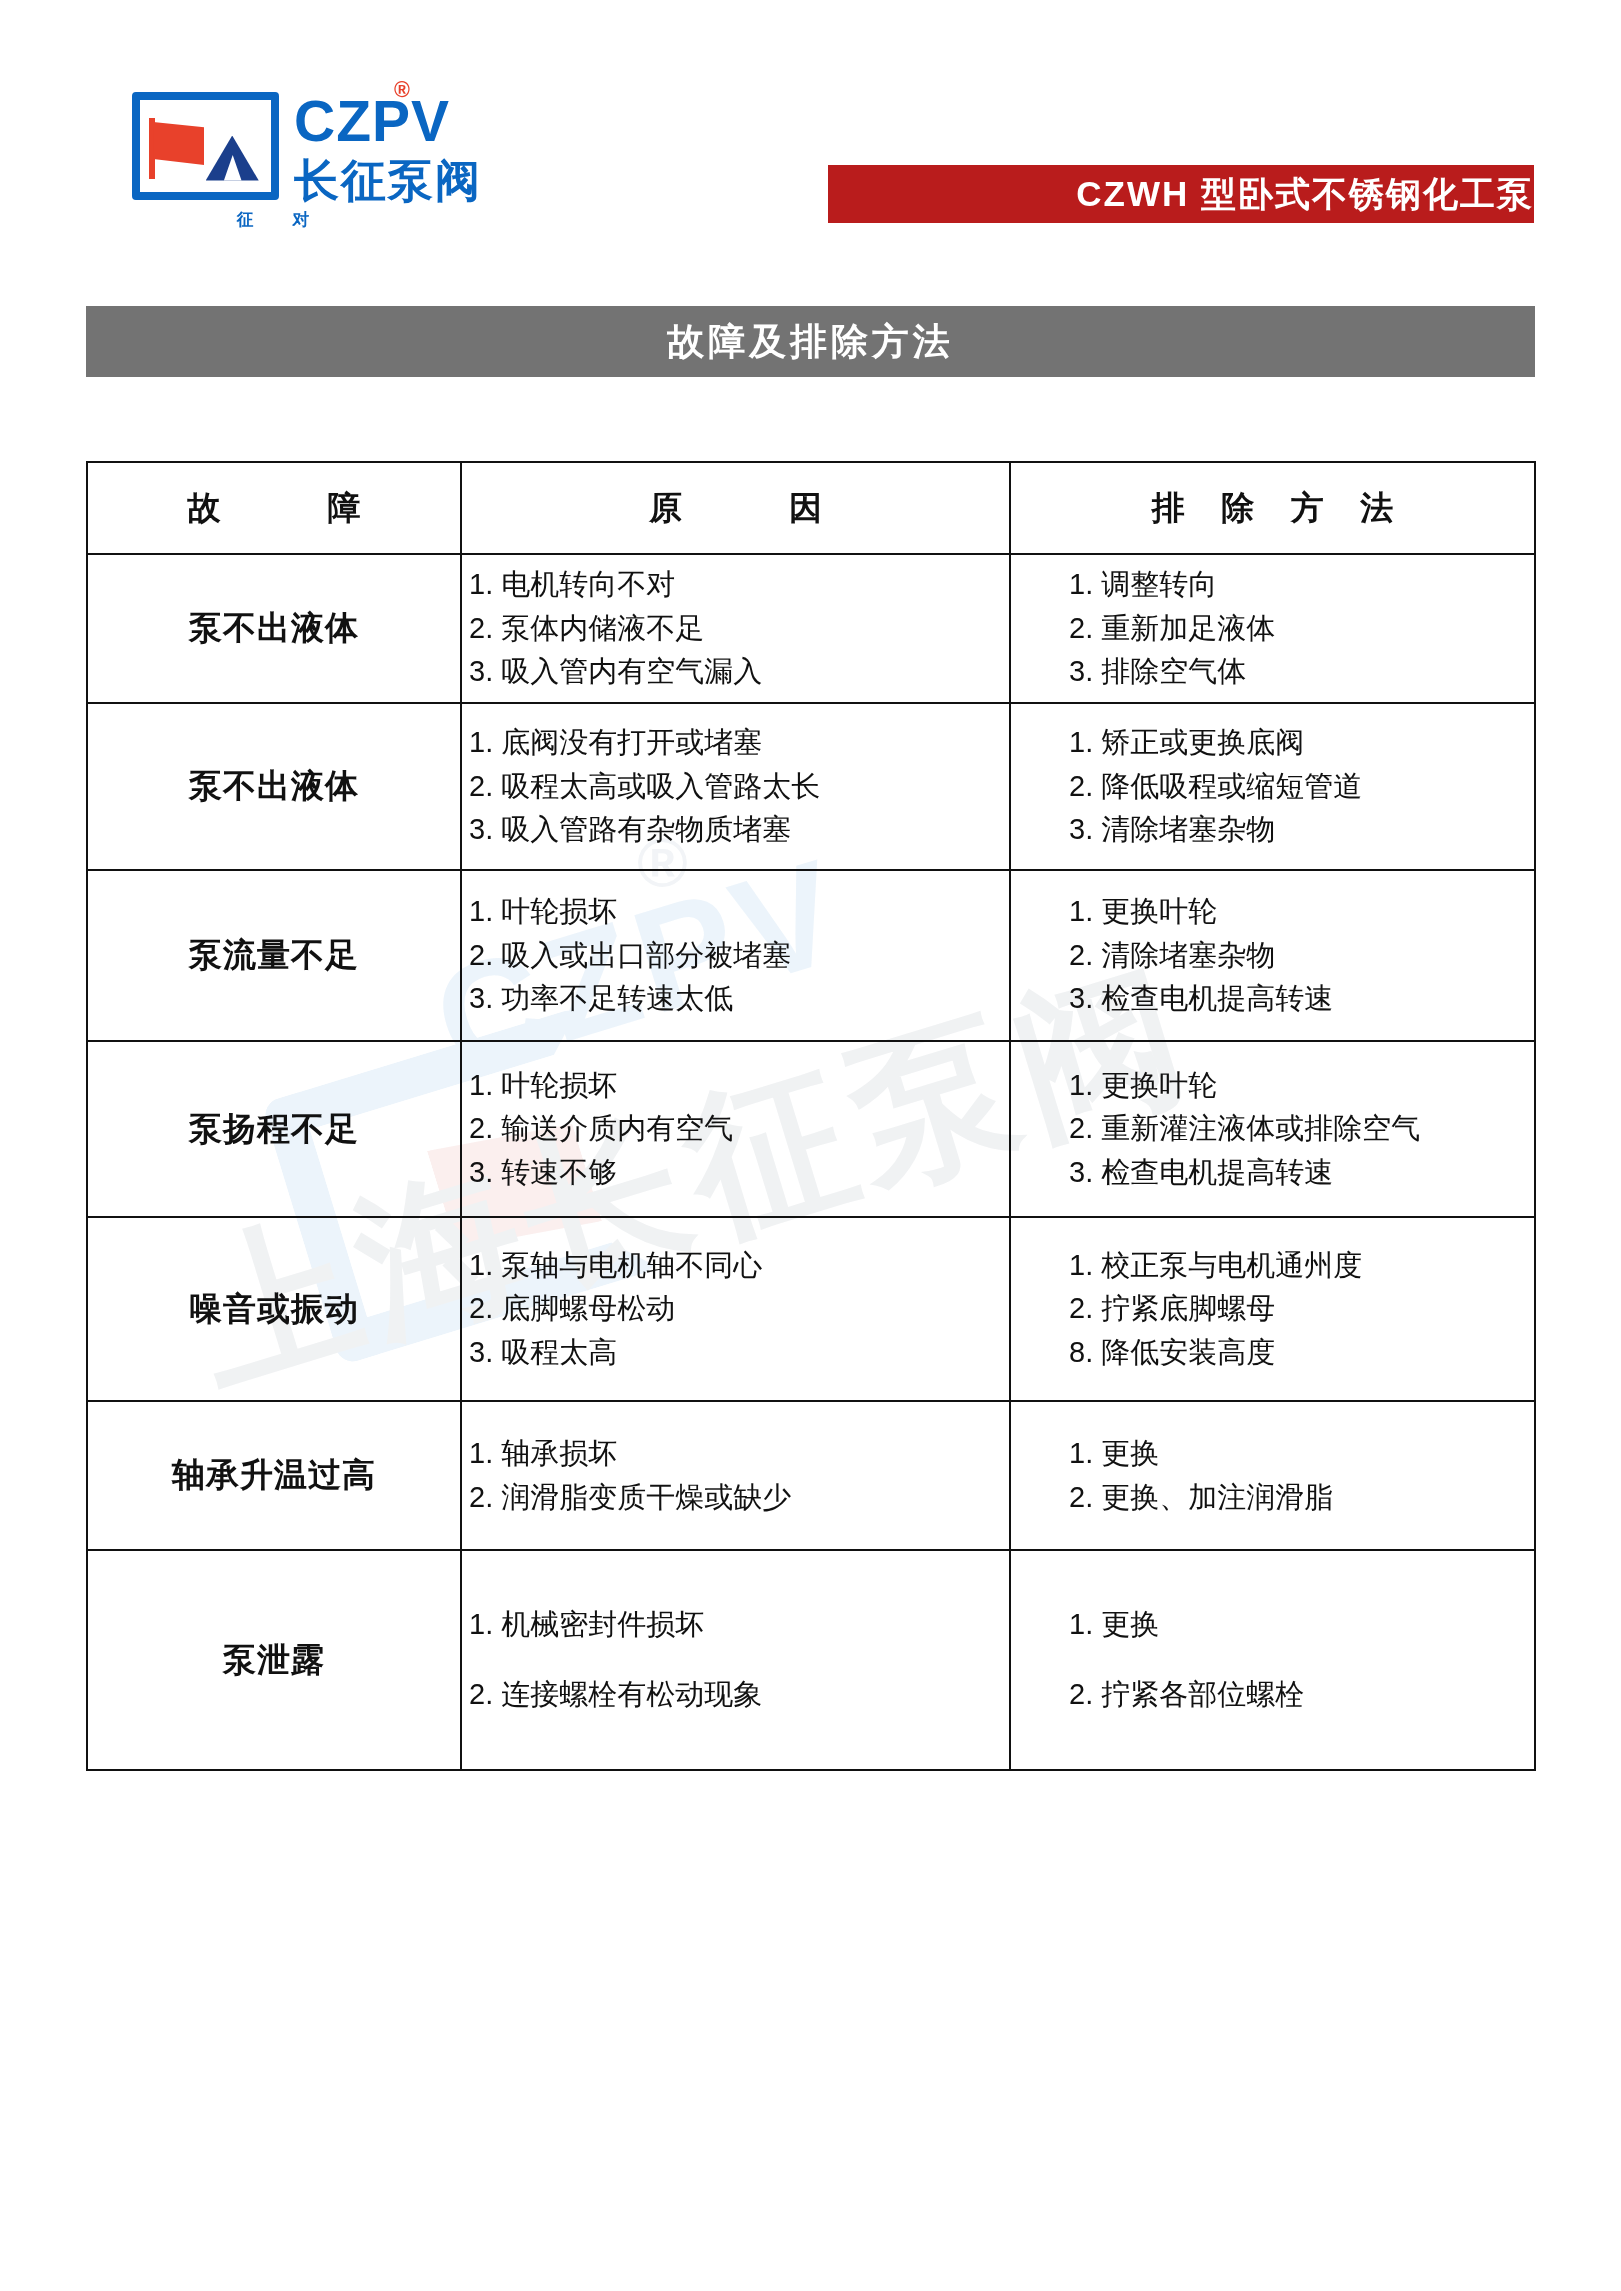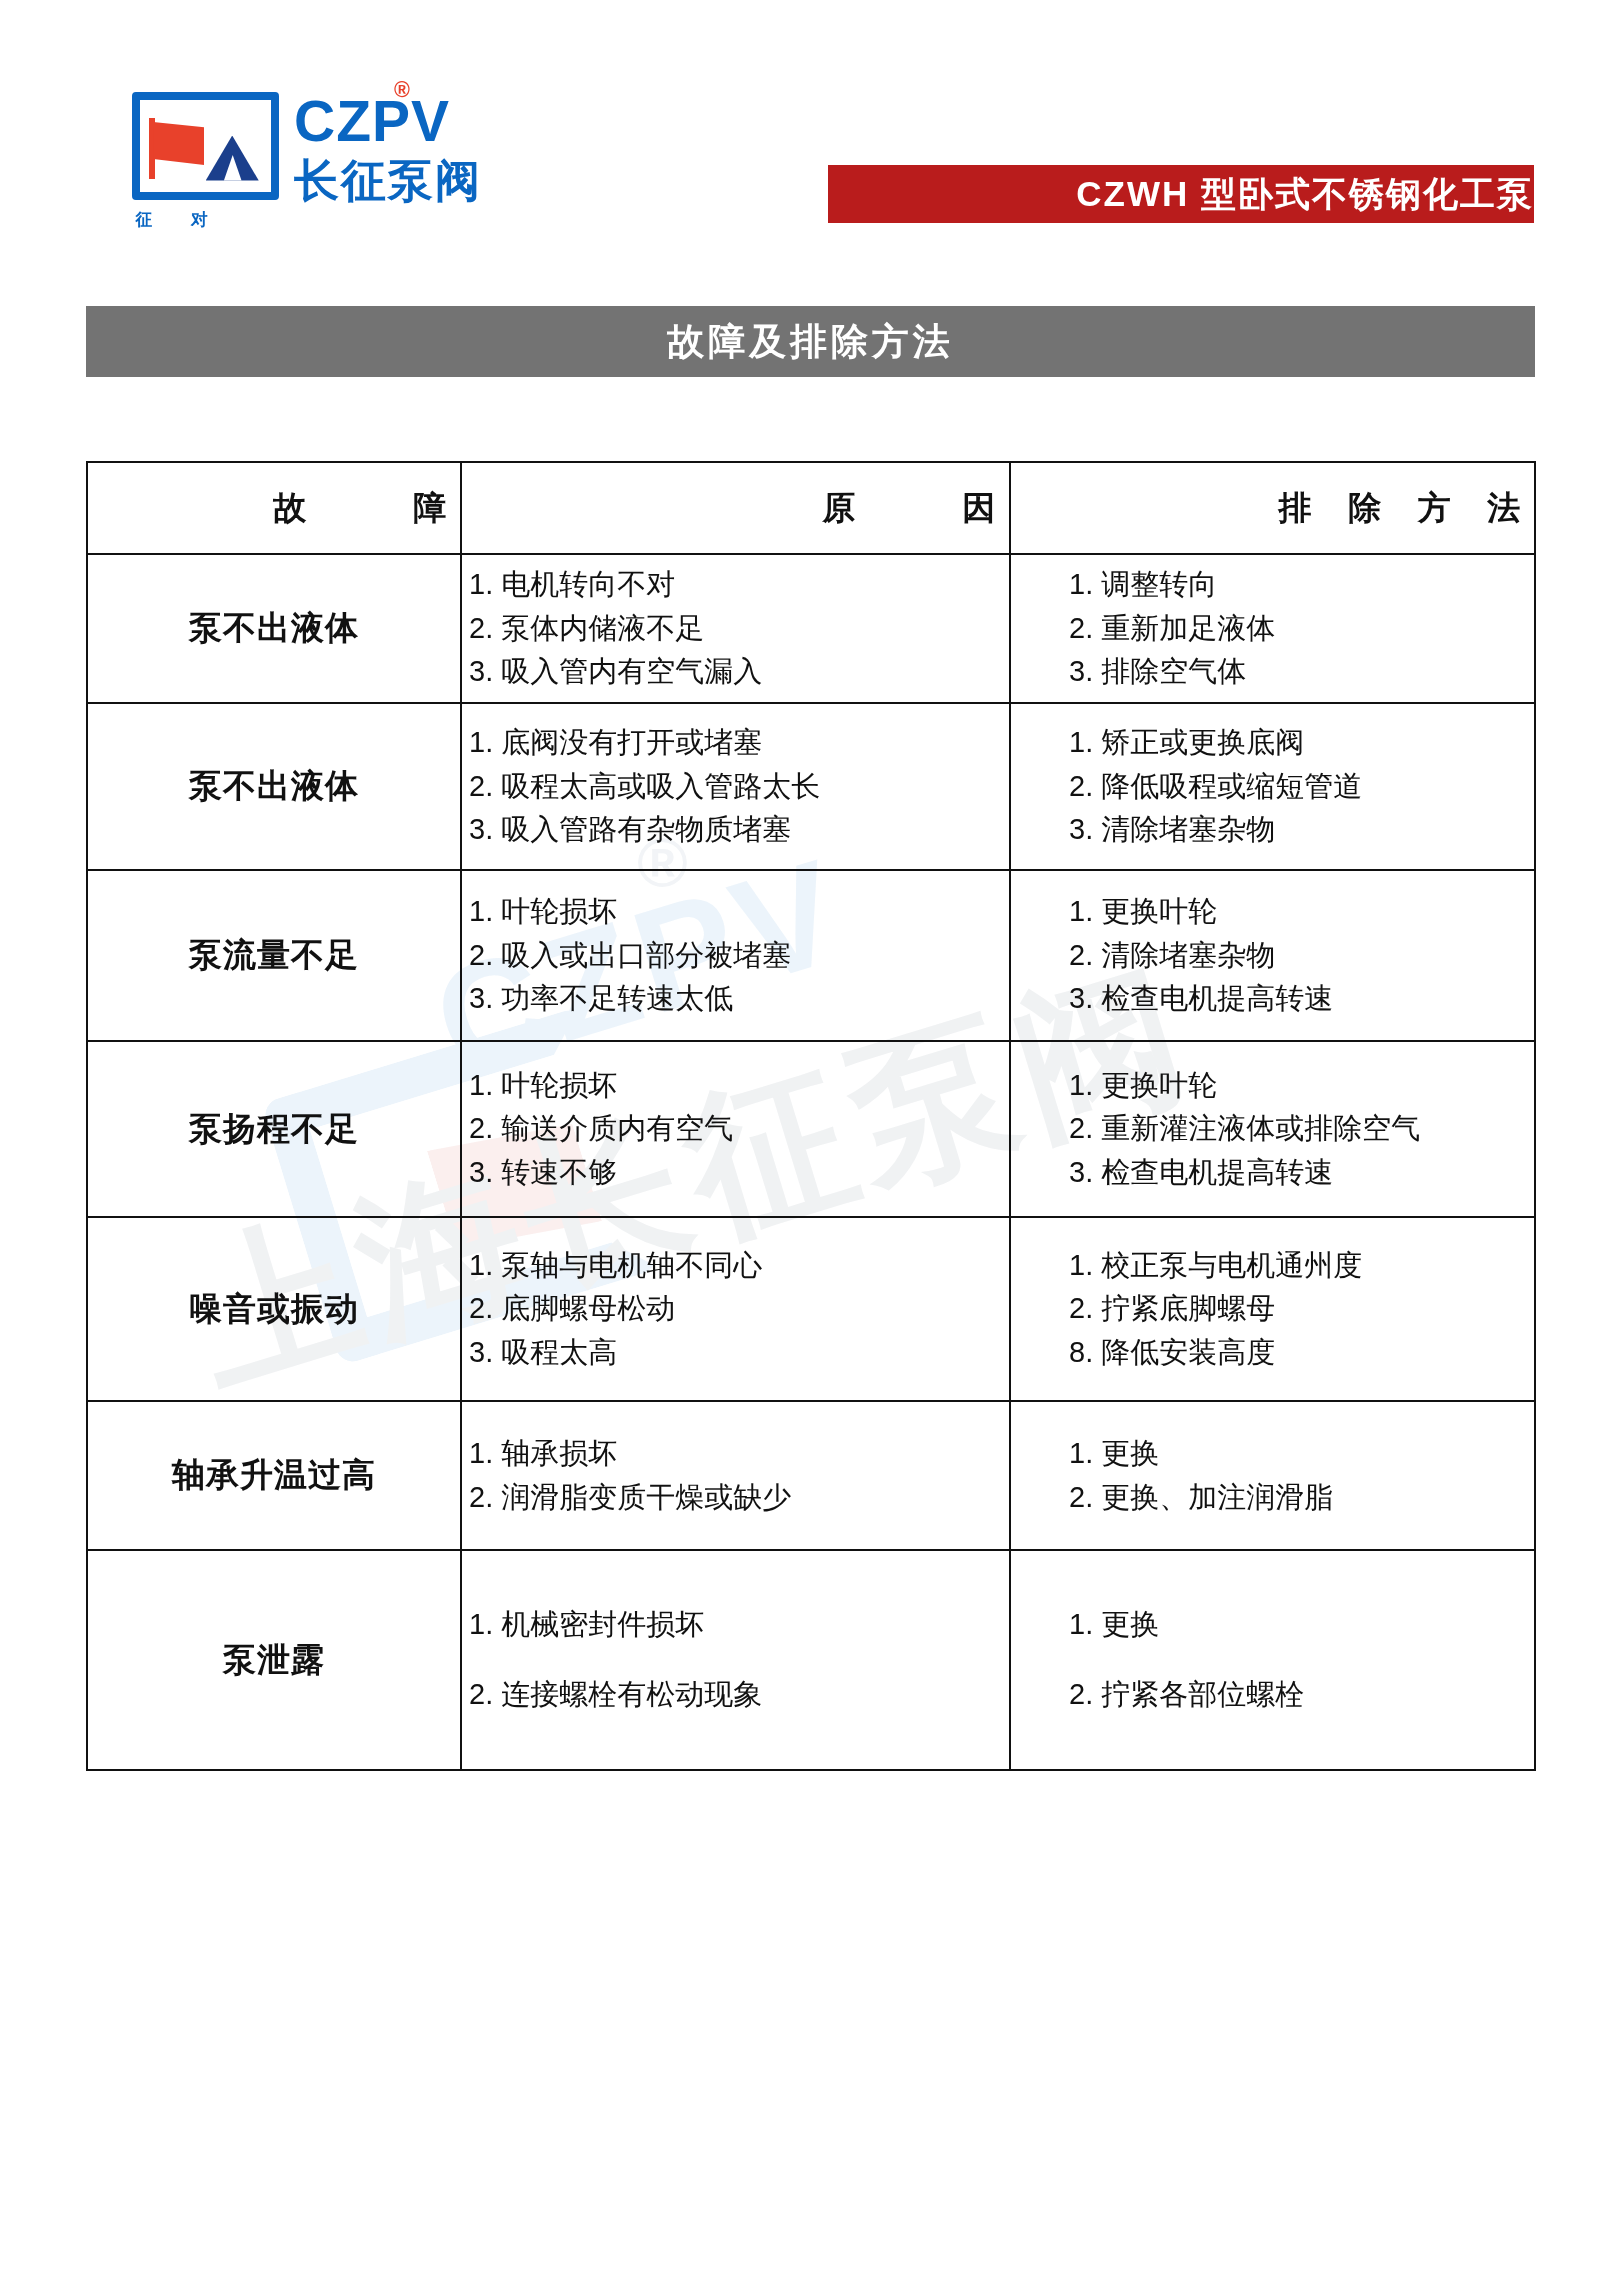--- a/index.html
+++ b/index.html
@@ -106,20 +106,21 @@
   }
   .logo-sub {
     position: absolute;
     left: 27.4px;
     top: 137px;
     width: 314px;
     font-size: 16.7px;
     color: #0a66c2;
     letter-spacing: 39px;
     font-weight: bold;
+    text-align: center;
   }
 
   .title-bar {
     position: absolute;
     left: 828px;
     top: 106px;
     width: 706px;
     height: 58px;
     background: #b91c1c;
     display: flex;
@@ -230,21 +231,21 @@
     border: 2px solid #111111;
     vertical-align: middle;
     padding: 0;
   }
   .col-a { width: 374px; }
   .col-b { width: 549px; }
   .col-c { width: 525px; }
 
   thead th {
     height: 90px;
-    text-align: right;
+    text-align: center;
     font-size: 33px;
     font-weight: bold;
     letter-spacing: 13.7px;
     text-indent: 13.7px;
   }
 
   td.fault-cell {
     text-align: center;
     font-size: 33px;
     font-weight: bold;

